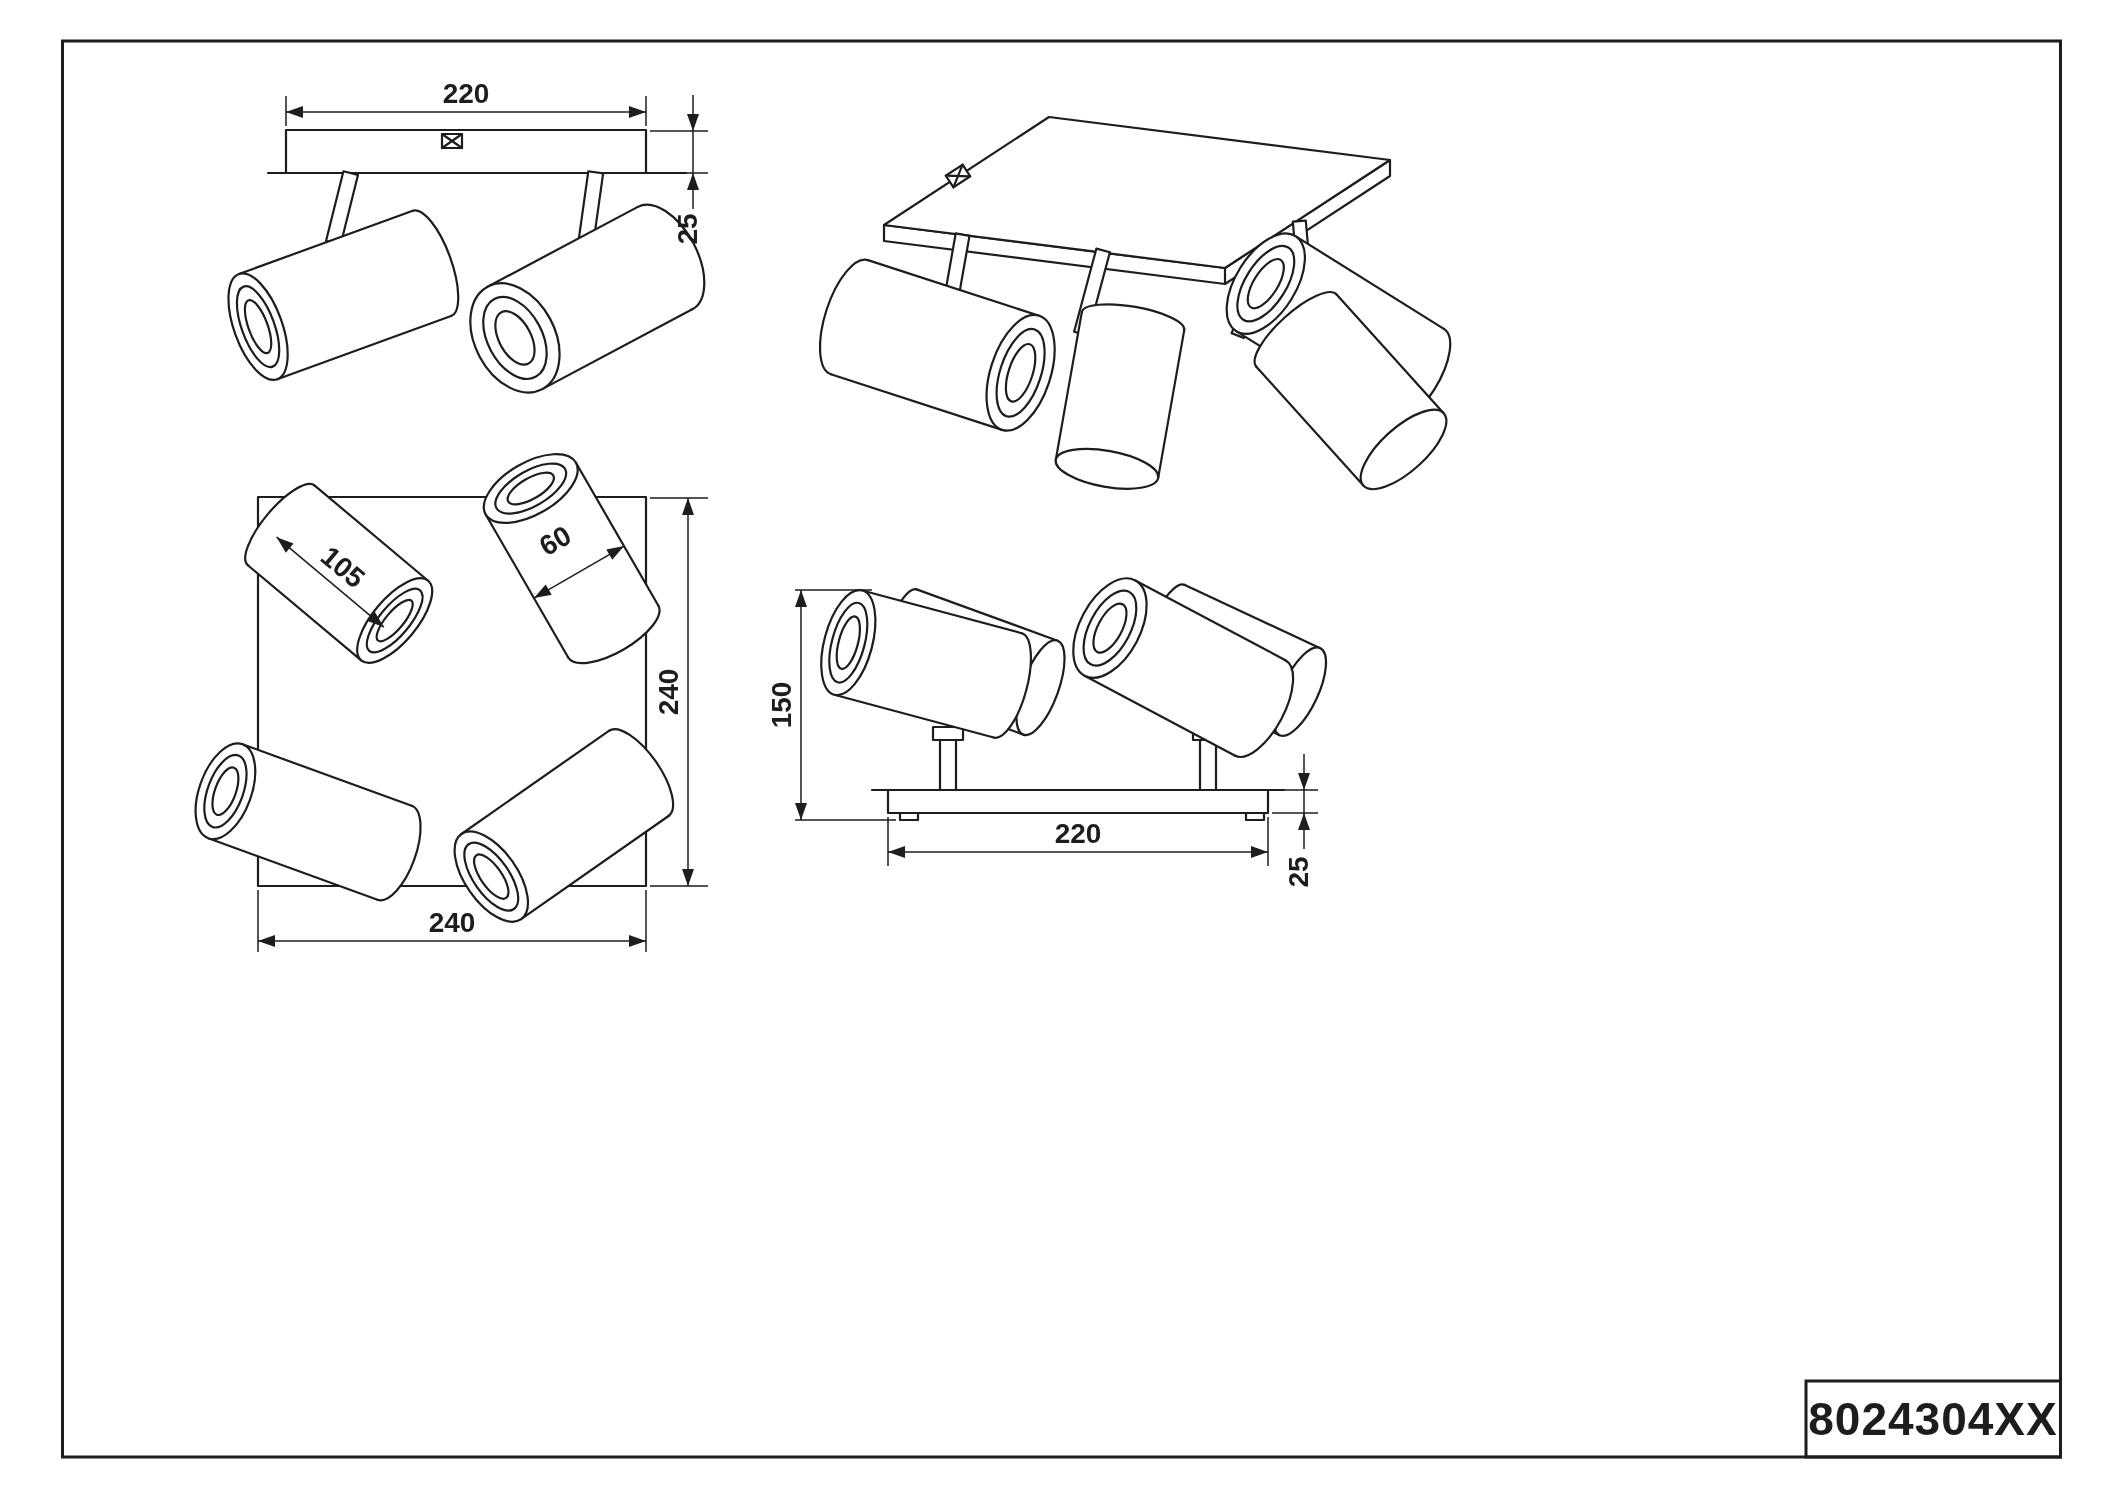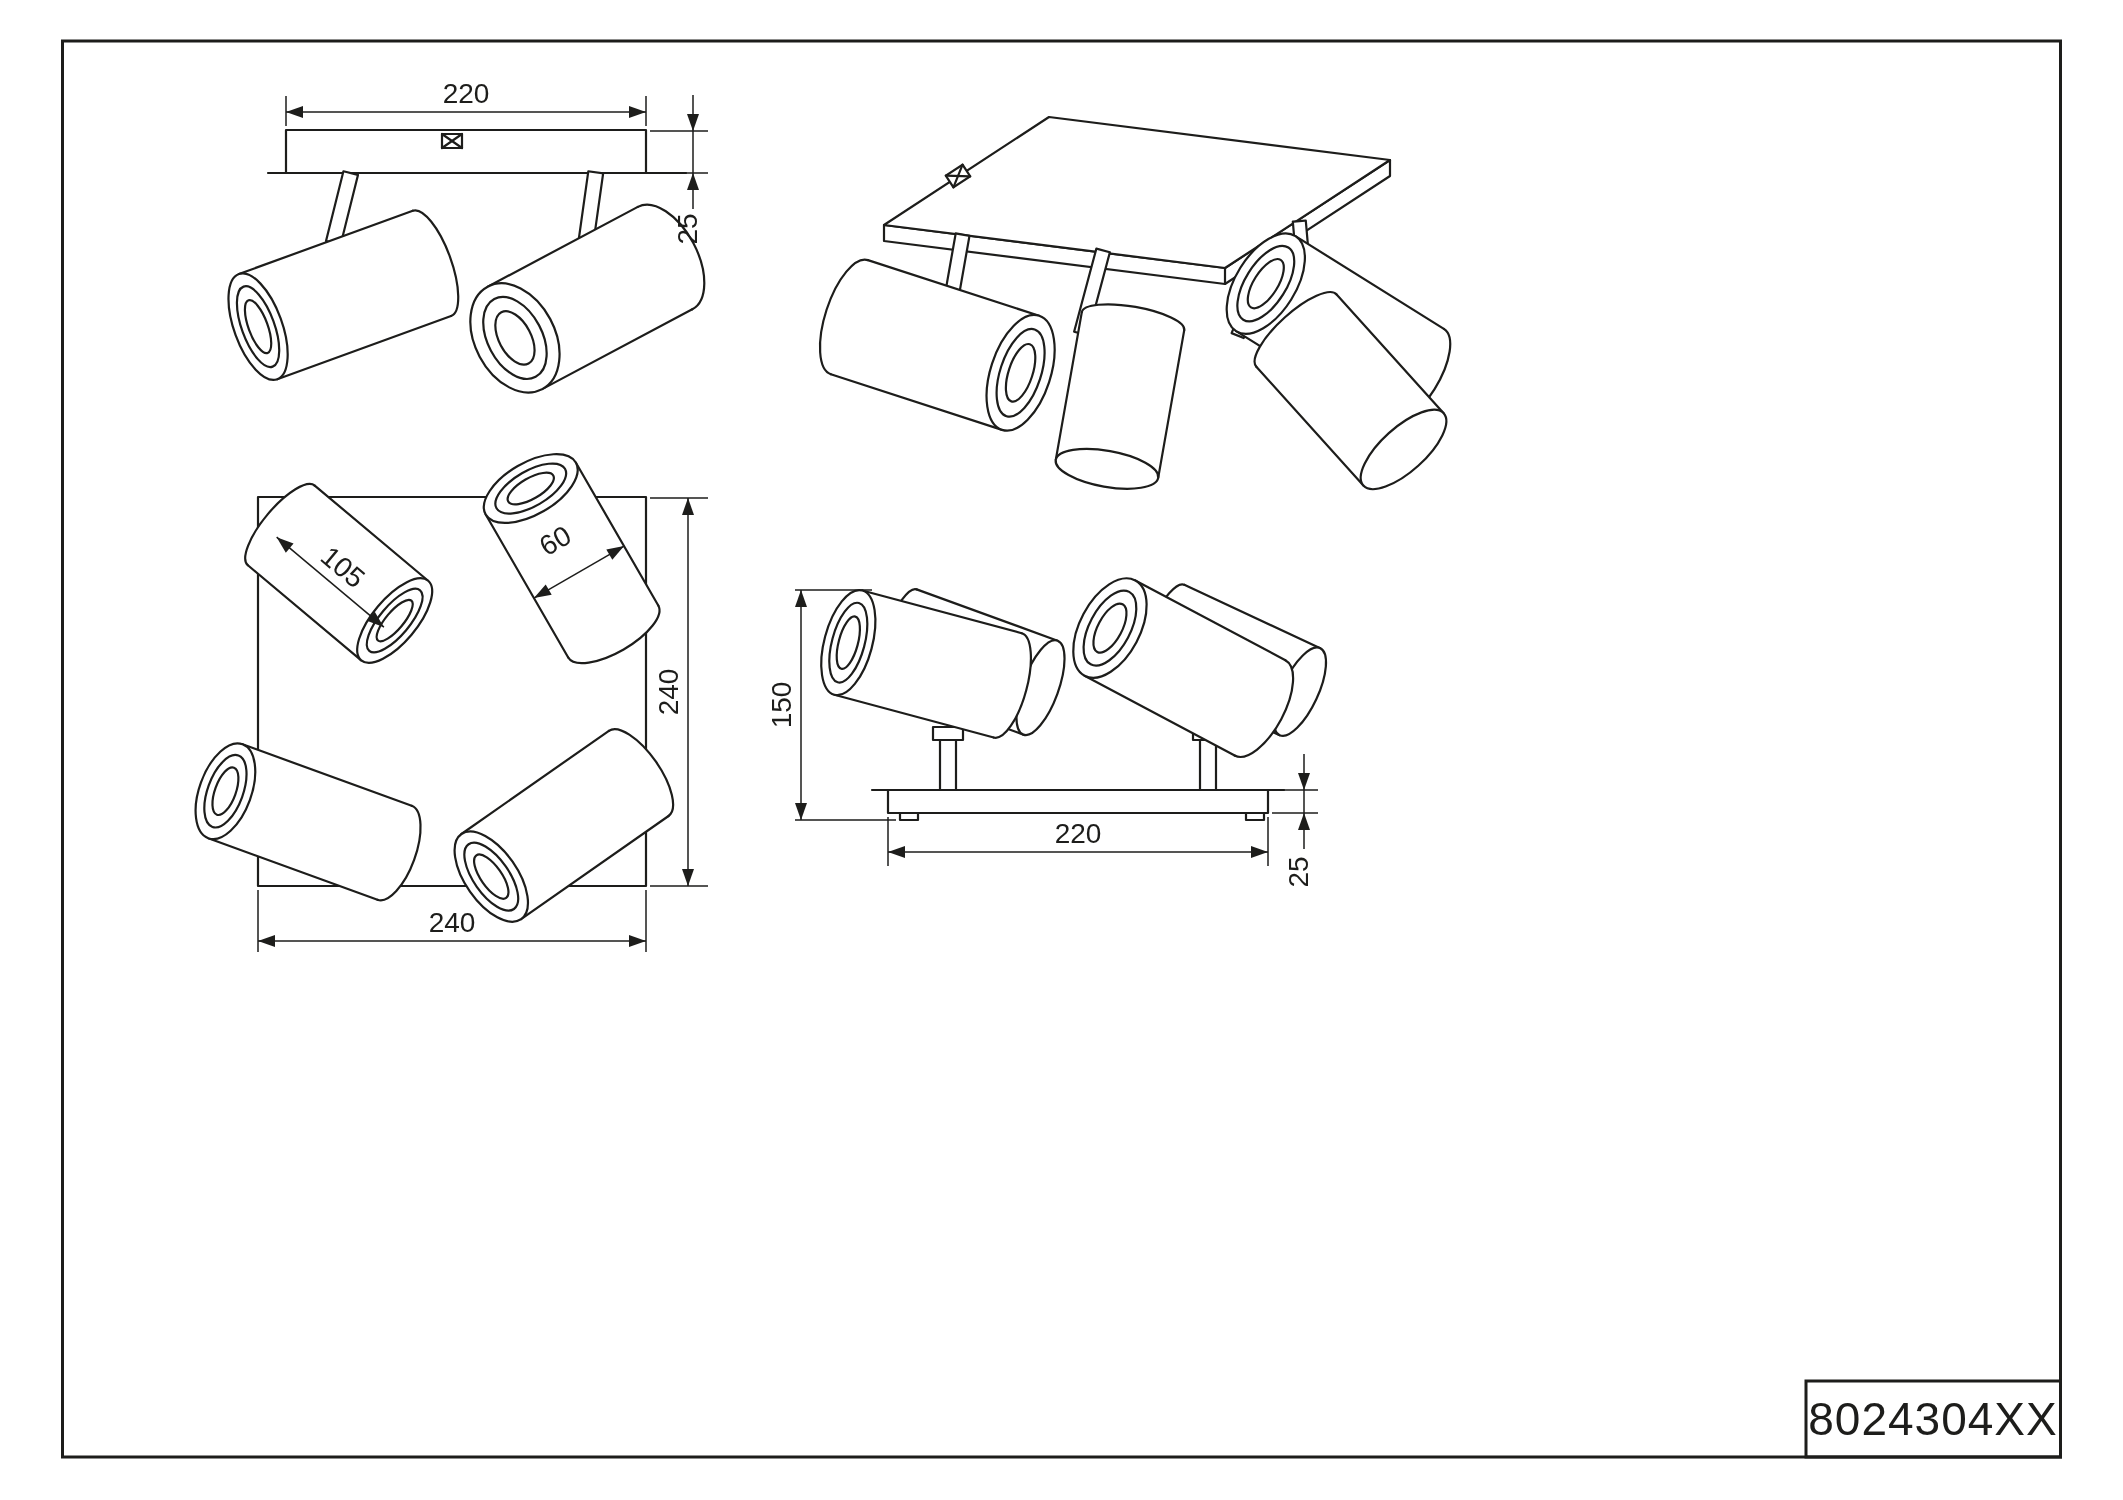--- a/index.html
+++ b/index.html
@@ -1,16 +1,16 @@
 <!DOCTYPE html>
 <html style="--ink: #1d1d1b;"><head>
 <meta charset="utf-8">
 <style>
   html,body{margin:0;padding:0;background:#ffffff;}
-  .page{position:relative;width:2123px;height:1500px;background:#ffffff;overflow:hidden;}
+  .page{position:relative;width:2123px;height:1500px;background:#ffffff;overflow:hidden;font-weight:bold;}
   svg{position:absolute;left:0;top:0;}
   .frame{fill:none;stroke:var(--ink,#1d1d1b);stroke-width:3;}
   .obj{fill:none;stroke:var(--ink,#1d1d1b);stroke-width:2.2;stroke-linecap:round;stroke-linejoin:round;}
   .objf{fill:#ffffff;stroke:var(--ink,#1d1d1b);stroke-width:2.2;stroke-linejoin:round;}
   .fillw{fill:#ffffff;stroke:none;}
   .ext{fill:none;stroke:var(--ink,#1d1d1b);stroke-width:1.5;}
   .dml{fill:none;stroke:var(--ink,#1d1d1b);stroke-width:1.5;}
   .dimtext{font-family:"Liberation Sans",sans-serif;font-size:28px;fill:var(--ink,#1d1d1b);}
   .pn{font-family:"Liberation Sans",sans-serif;font-size:46px;fill:var(--ink,#1d1d1b);letter-spacing:1px;}
 </style>

